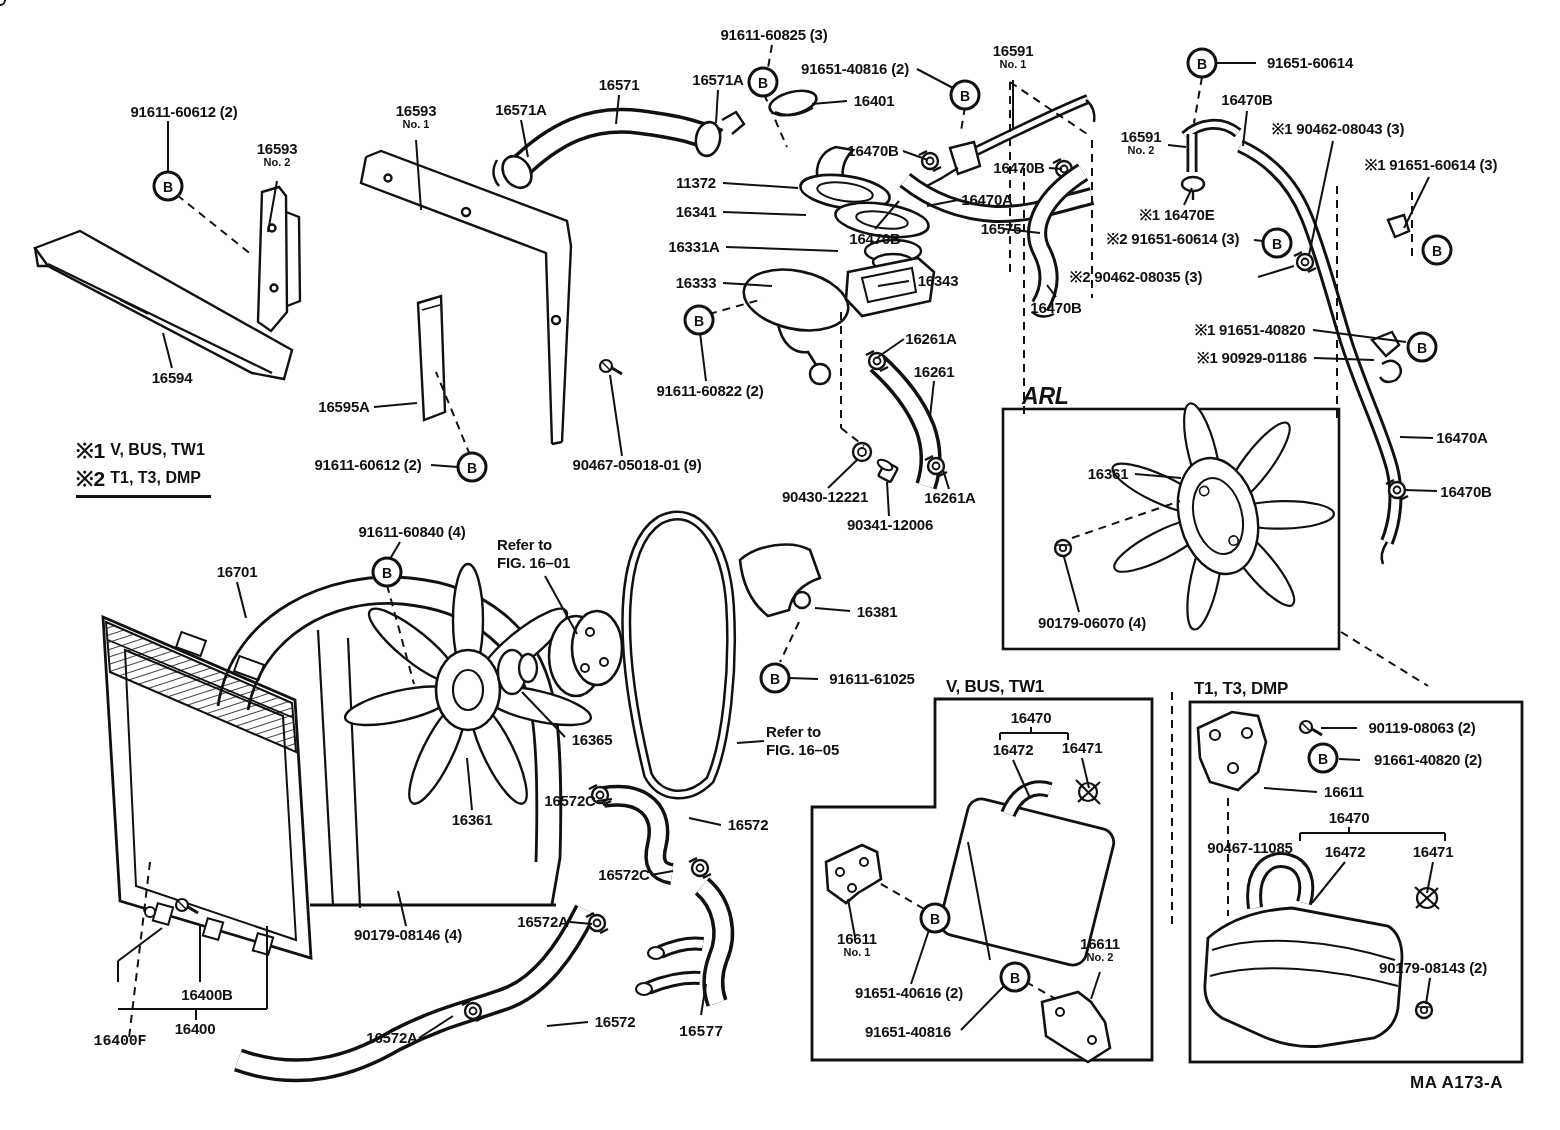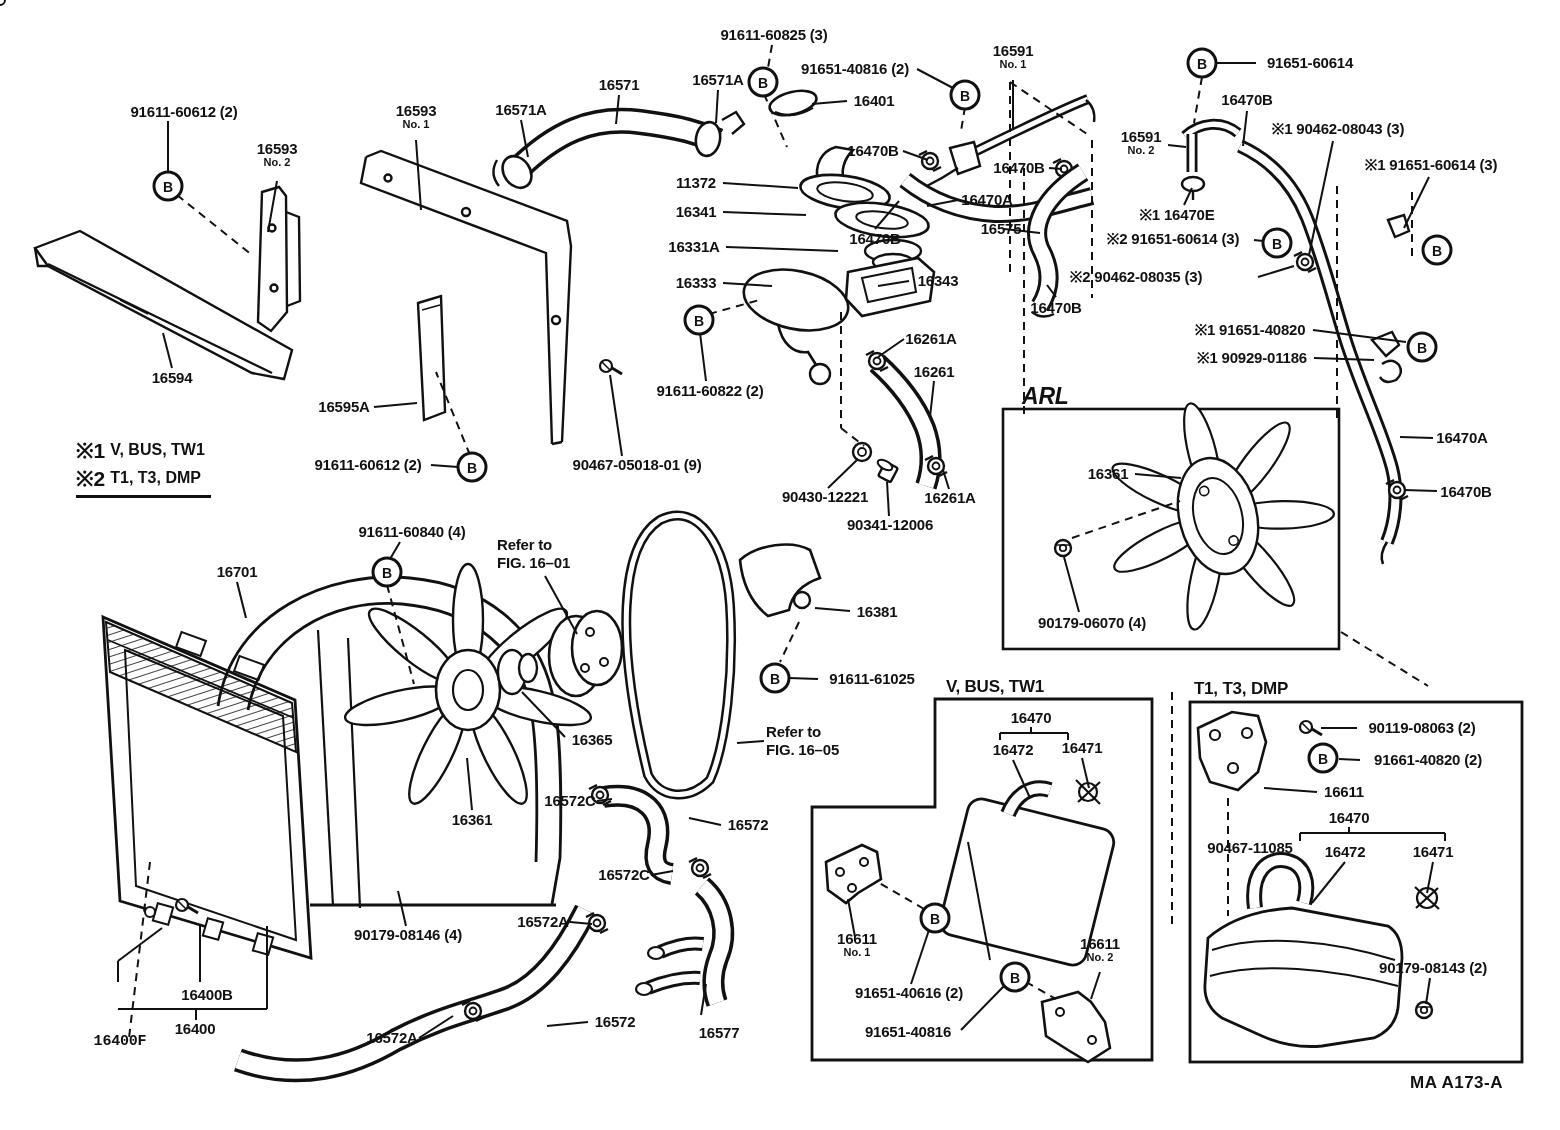--- a/index.html
+++ b/index.html
@@ -499,21 +499,21 @@
       <div class="lbl" style="left: 570px; top: 801px;"><span>16572C</span></div>
       <div class="lbl" style="left: 748px; top: 825px;"><span>16572</span></div>
       <div class="lbl" style="left: 624px; top: 875px;"><span>16572C</span></div>
       <div class="lbl" style="left: 543px; top: 922px;"><span>16572A</span></div>
       <div class="lbl" style="left: 408px; top: 935px;"><span>90179-08146 (4)</span></div>
       <div class="lbl" style="left: 120px; top: 1042px; font-family: Liberation Mono, monospace;"><span>16400F</span></div>
       <div class="lbl" style="left: 207px; top: 995px;"><span>16400B</span></div>
       <div class="lbl" style="left: 195px; top: 1029px;"><span>16400</span></div>
       <div class="lbl" style="left: 392px; top: 1038px;"><span>16572A</span></div>
       <div class="lbl" style="left: 615px; top: 1022px;"><span>16572</span></div>
-      <div class="lbl" style="left: 719px; top: 1033px;"><span>16577</span></div>
+      <div class="lbl" style="left: 701px; top: 1033px; font-family: Liberation Mono, monospace;"><span>16577</span></div>
       <div class="lbl" style="left: 995px; top: 687px; font-size: 17px;"><span>V, BUS, TW1</span></div>
       <div class="lbl" style="left: 1031px; top: 718px;"><span>16470</span></div>
       <div class="lbl" style="left: 1013px; top: 750px;"><span>16472</span></div>
       <div class="lbl" style="left: 1082px; top: 748px;"><span>16471</span></div>
       <div class="lbl" style="left: 857px; top: 945px;"><span>16611</span><span class="sub">No. 1</span></div>
       <div class="lbl" style="left: 909px; top: 993px;"><span>91651-40616 (2)</span></div>
       <div class="lbl" style="left: 908px; top: 1032px;"><span>91651-40816</span></div>
       <div class="lbl" style="left: 1100px; top: 950px;"><span>16611</span><span class="sub">No. 2</span></div>
       <div class="lbl" style="left: 1241px; top: 689px; font-size: 17px;"><span>T1, T3, DMP</span></div>
       <div class="lbl" style="left: 1422px; top: 728px;"><span>90119-08063 (2)</span></div>

